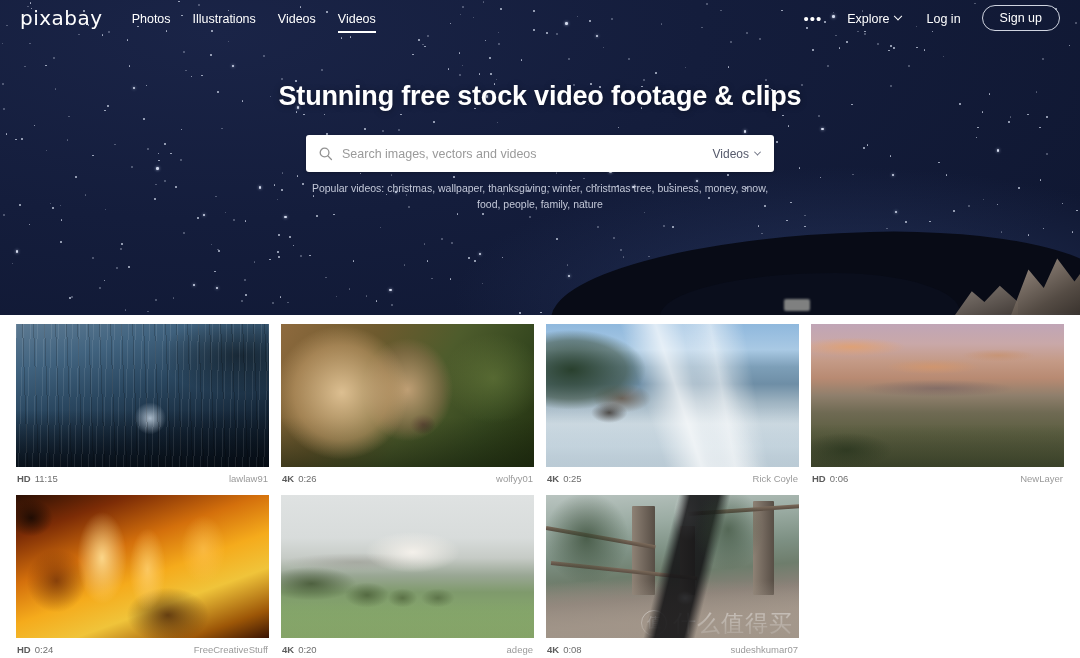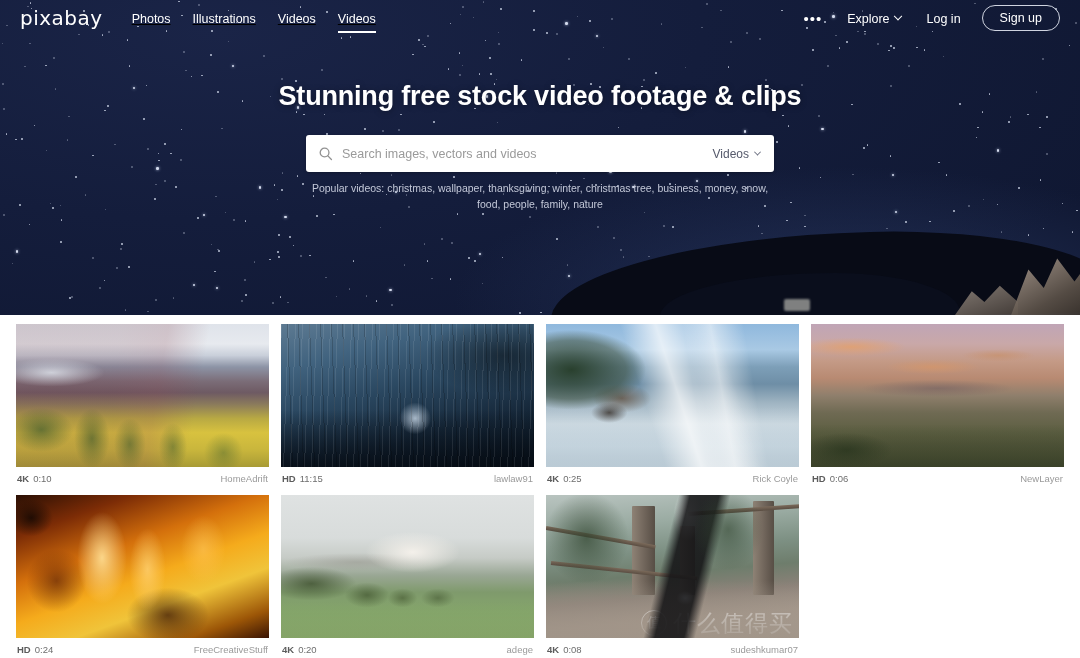--- a/index.html
+++ b/index.html
@@ -89,21 +89,21 @@
   .logo {
     font-size: 20px;
     letter-spacing: .5px;
     color: #fff;
     font-weight: 400;
     padding: 0 18px 0 8px;
     font-family: "DejaVu Sans", sans-serif;
     line-height: 1;
     user-select: none;
   }
-  .nav-links { display: flex; align-items: center; gap: 0; text-decoration: underline; }
+  .nav-links { display: flex; align-items: center; gap: 0; }
   .nav-link {
     color: #fff;
     font-size: 12.5px;
     padding: 10px 11px 9px;
     position: relative;
     cursor: pointer;
     white-space: nowrap;
   }
   .nav-link.active::after {
     content: "";
@@ -872,31 +872,31 @@
 
     <div class="popular">
       <span>Popular videos:</span>
       <span>christmas, wallpaper, thanksgiving, winter, christmas tree, business, money, snow, food, people, family, nature</span>
     </div>
   </div>
 </div>
 
 <div class="grid" id="grid">
     <div class="card">
-      <div class="thumb t-valley"></div>
-      <div class="meta">
-        <div class="left"><span class="q">4K</span><span>0:10</span></div>
-        <div class="user">HomeAdrift</div>
-      </div>
-    </div>
-    <div class="card">
       <div class="thumb t-rain"></div>
       <div class="meta">
         <div class="left"><span class="q">HD</span><span>11:15</span></div>
         <div class="user">lawlaw91</div>
+      </div>
+    </div>
+    <div class="card">
+      <div class="thumb t-wolf"></div>
+      <div class="meta">
+        <div class="left"><span class="q">4K</span><span>0:26</span></div>
+        <div class="user">wolfyy01</div>
       </div>
     </div>
     <div class="card">
       <div class="thumb t-coast"></div>
       <div class="meta">
         <div class="left"><span class="q">4K</span><span>0:25</span></div>
         <div class="user">Rick  Coyle</div>
       </div>
     </div>
     <div class="card">

